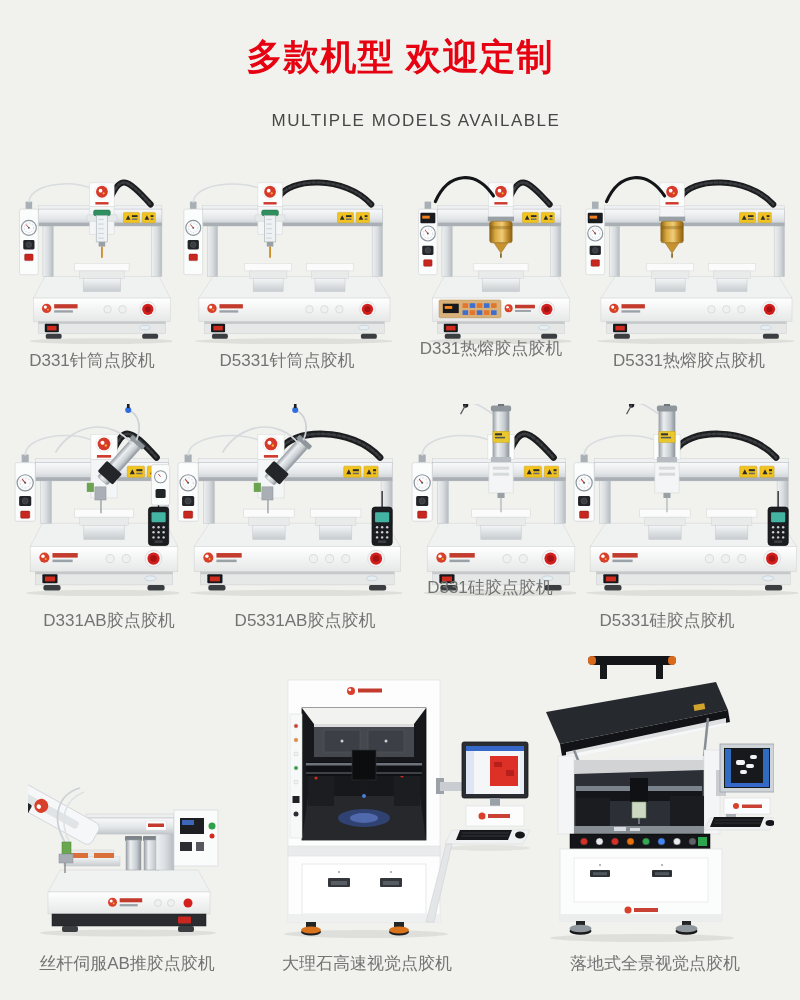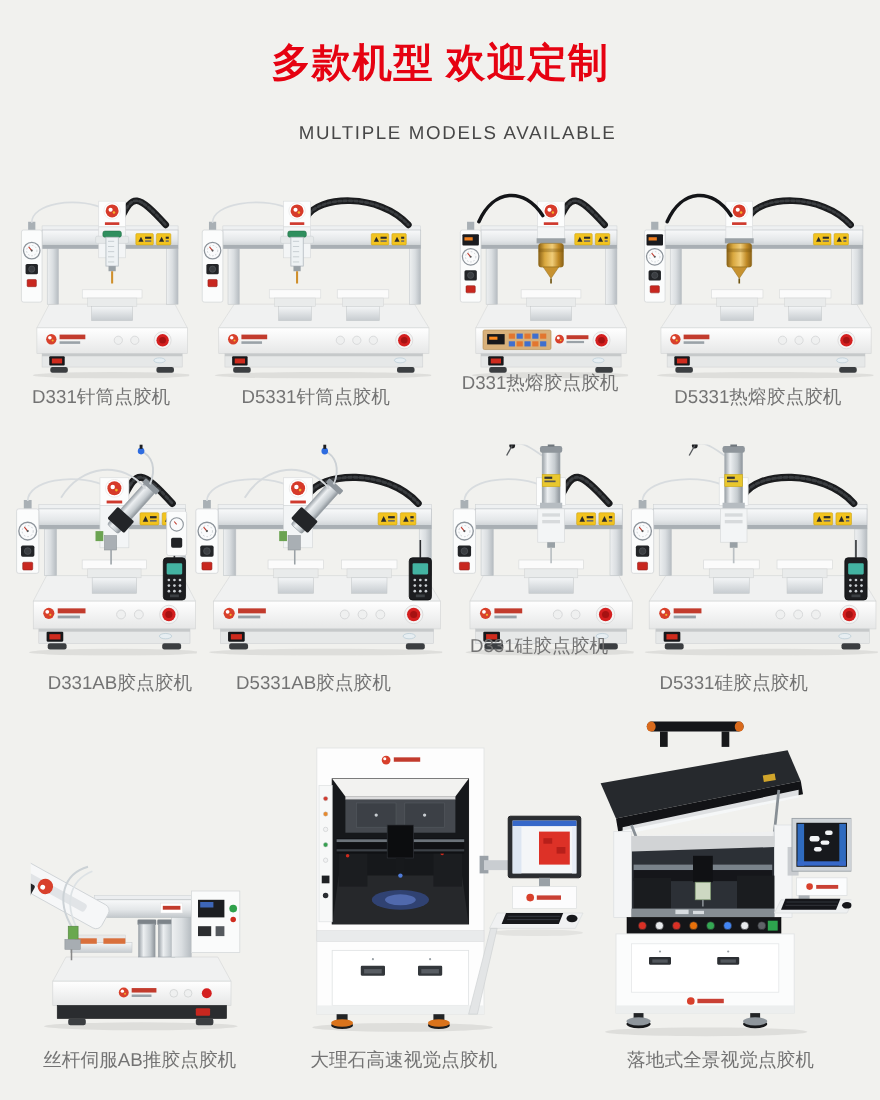--- a/index.html
+++ b/index.html
@@ -514,21 +514,21 @@
             <rect x="13" y="2.5" width="25" height="4.5" fill="#c23b2d"></rect>
             <rect x="13" y="9" width="20" height="2.5" fill="#9aa2a8"></rect>
           </g>
           <circle cx="136" cy="153" r="4" fill="#eff0f0" stroke="#cfd1d2" stroke-width="0.7"></circle>
           <circle cx="152" cy="153" r="4" fill="#eff0f0" stroke="#cfd1d2" stroke-width="0.7"></circle>
           <circle cx="168" cy="153" r="4" fill="#eff0f0" stroke="#cfd1d2" stroke-width="0.7"></circle>
           <circle cx="198" cy="153" r="8.3" fill="#f4f4f4" stroke="#d9d9d9" stroke-width="0.8"></circle>
           <circle cx="198" cy="153" r="6" fill="#d41f1f"></circle>
           <circle cx="198" cy="153" r="3.2" fill="#a61212"></circle>
         </svg></div>
-      <div class="plabel" style="left: 285px; top: 609px;">D5331AB胶点胶机</div>
+      <div class="plabel" style="left: 305px; top: 609px;">D5331AB胶点胶机</div>
       <div class="pimg" style="left: 404.105px; top: 404px; width: 171.789px; height: 192px;"><svg width="171.78947368421052" height="192" viewBox="0 0 170 190">
           <ellipse cx="96" cy="187" rx="77" ry="3.2" fill="rgba(60,60,60,0.10)"></ellipse>
           <polygon points="35,118 157,118 169,141 23,141" fill="#f0f1f1" stroke="#d6d8d8" stroke-width="0.6"></polygon>
           <rect x="23" y="141" width="146" height="25" fill="url(#gFront)" stroke="#d4d6d6" stroke-width="0.6"></rect>
           <rect x="28" y="166" width="136" height="13" fill="#e6e8e8" stroke="#ccced0" stroke-width="0.5"></rect>
           <rect x="28" y="166" width="136" height="2.5" fill="#c6c9ca"></rect>
           <rect x="36" y="179" width="17" height="5.5" rx="2" fill="#3b3e41"></rect>
           <rect x="139" y="179" width="17" height="5.5" rx="2" fill="#3b3e41"></rect>
           <rect x="35" y="168.5" width="15" height="9" rx="1" fill="#17181b"></rect>
           <rect x="37.5" y="170.7" width="10" height="4.8" fill="#cf2b1e"></rect>

